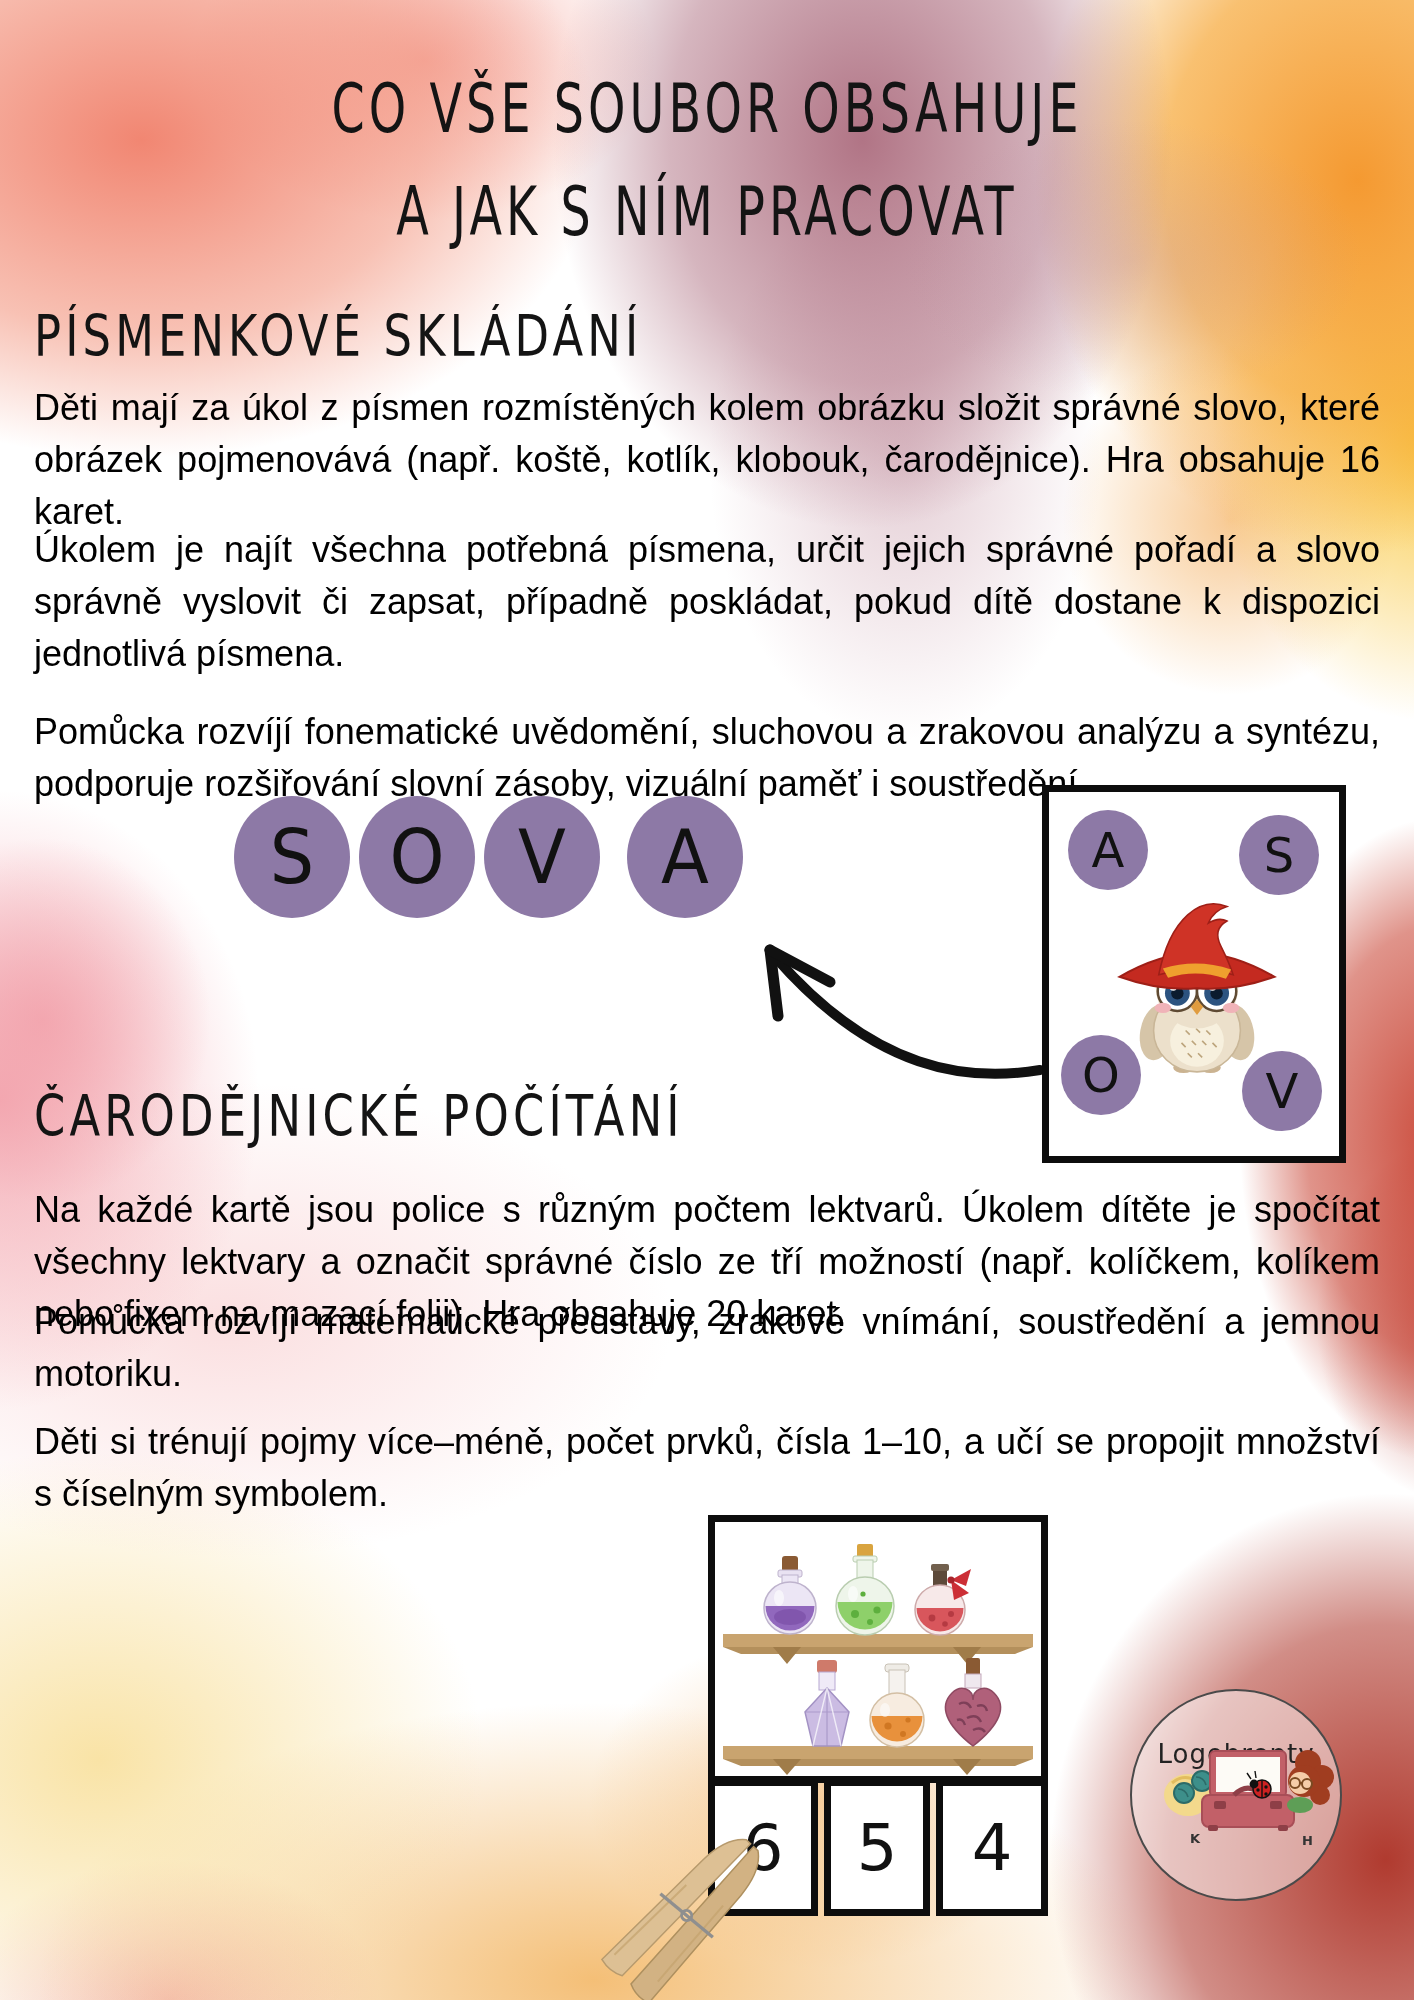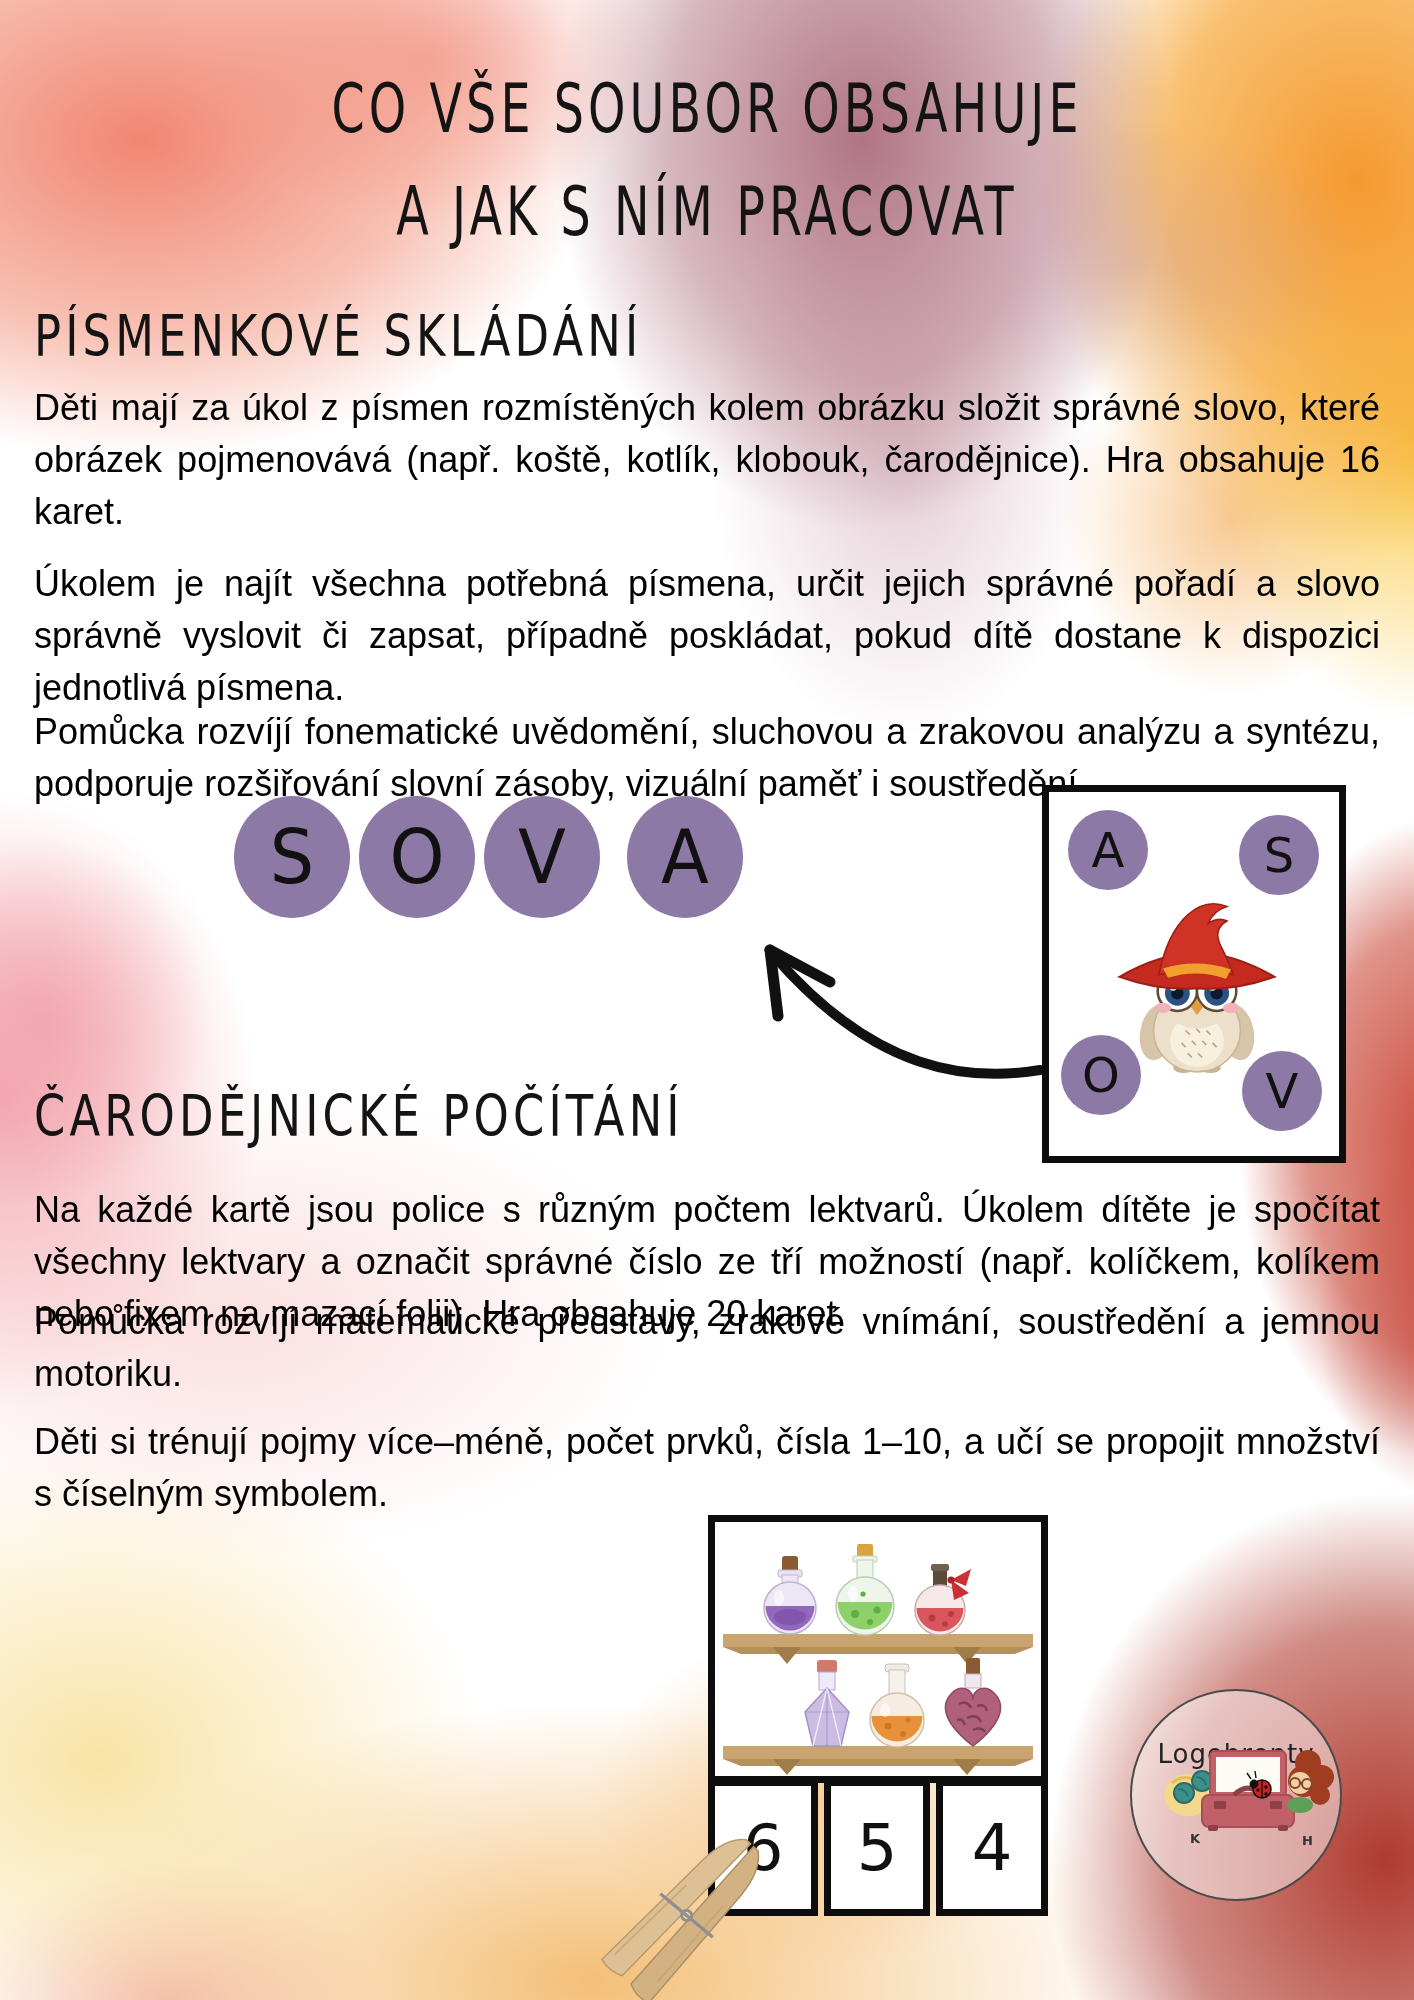--- a/index.html
+++ b/index.html
@@ -42,21 +42,21 @@
     position:absolute;left:34px;margin:0;font-size:54px;letter-spacing:5px;
     transform:scale(0.83,1.05);transform-origin:top left;white-space:nowrap;
   }
   .h1pos{top:304px;}
   .h2pos{top:1084px;}
   .body{
     position:absolute;left:34px;width:1346px;margin:0;
     font-size:36px;line-height:52px;text-align:justify;color:#000000;
   }
   .p1{top:382px;}
-  .p2{top:558px;}
+  .p2{top:524px;}
   .p3{top:706px;}
   .p4{top:1184px;}
   .p5{top:1296px;}
   .p6{top:1416px;}
   
   .letter-circle{
     position:absolute;top:796px;width:116px;height:122px;border-radius:50%;
     background:#8d79a6;display:flex;align-items:center;justify-content:center;
     font-family:"DejaVu Sans",sans-serif;font-size:70px;color:#111;
   }

